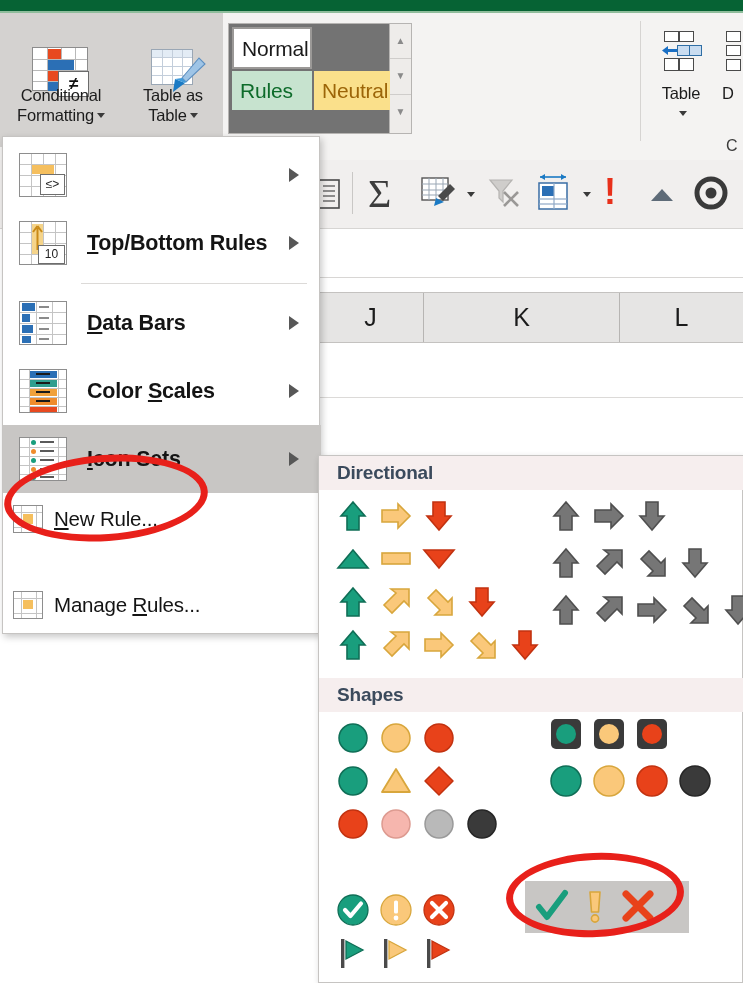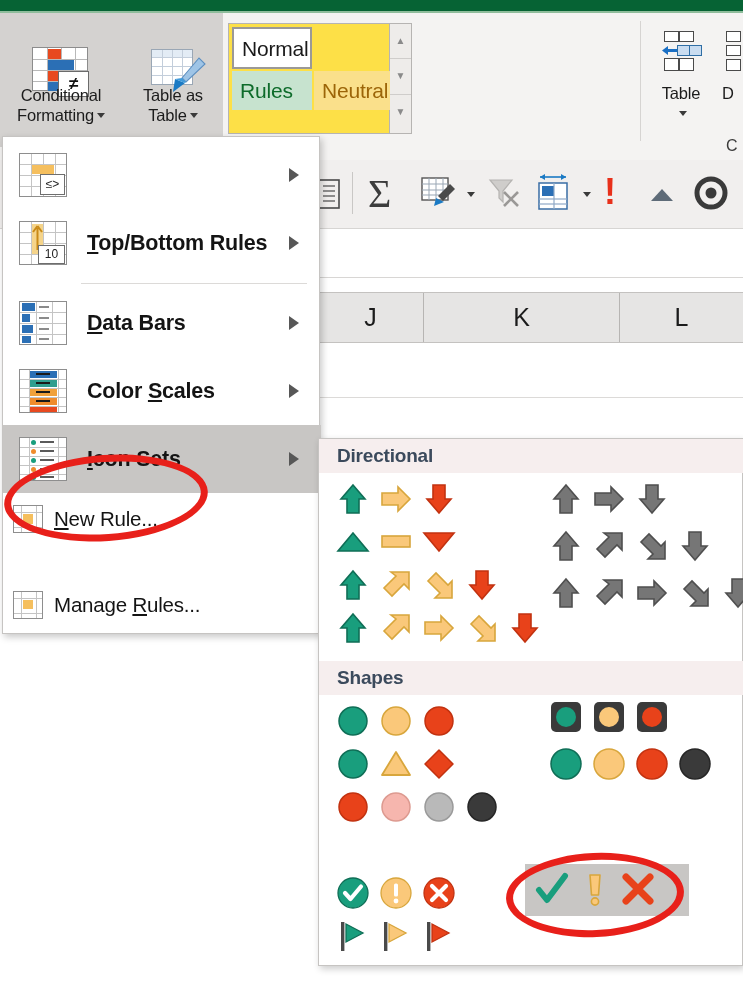--- a/index.html
+++ b/index.html
@@ -64,21 +64,21 @@
   .fat-icon { position:absolute; left:27px; top:16px; width:58px; height:52px; }
   .fat-grid { position:absolute; left:0; top:4px; width:42px; height:36px;
               background:#fff; border:1.3px solid #9aa7b5; }
   .fat-grid .vl { position:absolute; top:0; bottom:0; width:1px; background:#c3cedb; }
   .fat-grid .hl { position:absolute; left:0; right:0; height:1px; background:#c3cedb; }
   .fat-grid .hdr { position:absolute; left:0; top:0; right:0; height:7px; background:#e3ecf5; }
 
   
   .gallery {
     position: absolute; left: 228px; top: 10px; width: 162px; height: 111px;
-    background: #fde047; border: 1.6px solid #b6b4b2;
+    background: #737373; border: 1.6px solid #b6b4b2;
     padding: 3px;
   }
   .gal-inner { position:relative; width:100%; height:100%; }
   .style-chip {
     position: absolute; font-size: 21px; line-height: 40px;
     padding-left: 8px; letter-spacing: -0.2px; white-space: nowrap; overflow:hidden;
   }
   .gal-scroll {
     position: absolute; left: 390px; top: 10px; width: 22px; height: 111px;
     background: #eeecea; border: 1.6px solid #b6b4b2; border-left: none;
@@ -152,21 +152,21 @@
 
   
   .mini-sheet {
     position:absolute; inset:0; background:#fff; border:1.5px solid #8e8e8e;
   }
   .mini-sheet .vl { position:absolute; top:0; bottom:0; width:1px; background:#c4c4c4; }
   .mini-sheet .hl { position:absolute; left:0; right:0; height:1px; background:#c4c4c4; }
 
   
   .isub {
-    position:absolute; left:318px; top:438px; width:425px; height:528px;
+    position:absolute; left:318px; top:455px; width:425px; height:528px;
     background:#ffffff; border:1px solid #c6c4c2;
     box-shadow: 2px 3px 7px rgba(0,0,0,0.20);
   }
   .isub-hdr {
     position:absolute; left:0; width:425px; height:34px;
     background:#f6eeee;
     font-size:19px; font-weight:700; color:#3b4a5c; letter-spacing:-0.2px;
     padding-left:18px; line-height:34px;
   }
   .iset { position:absolute; display:flex; align-items:center; }

